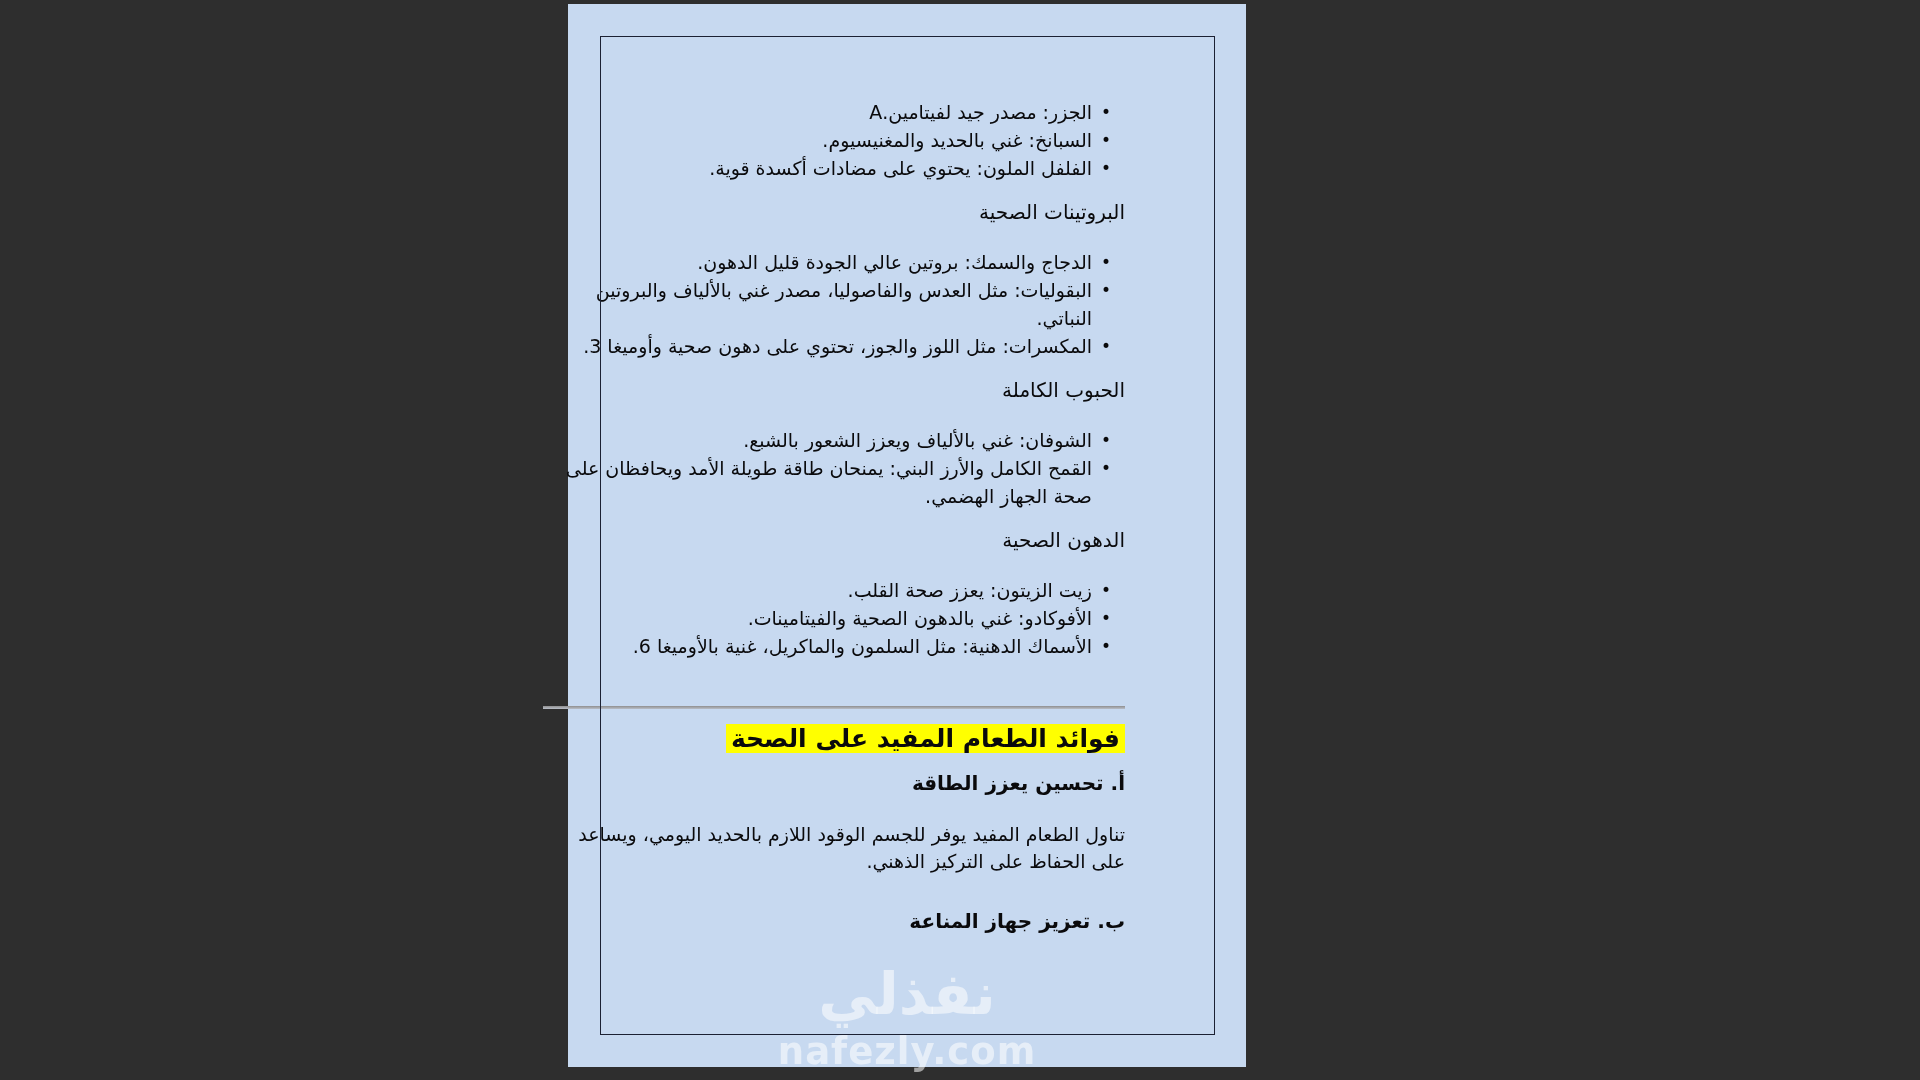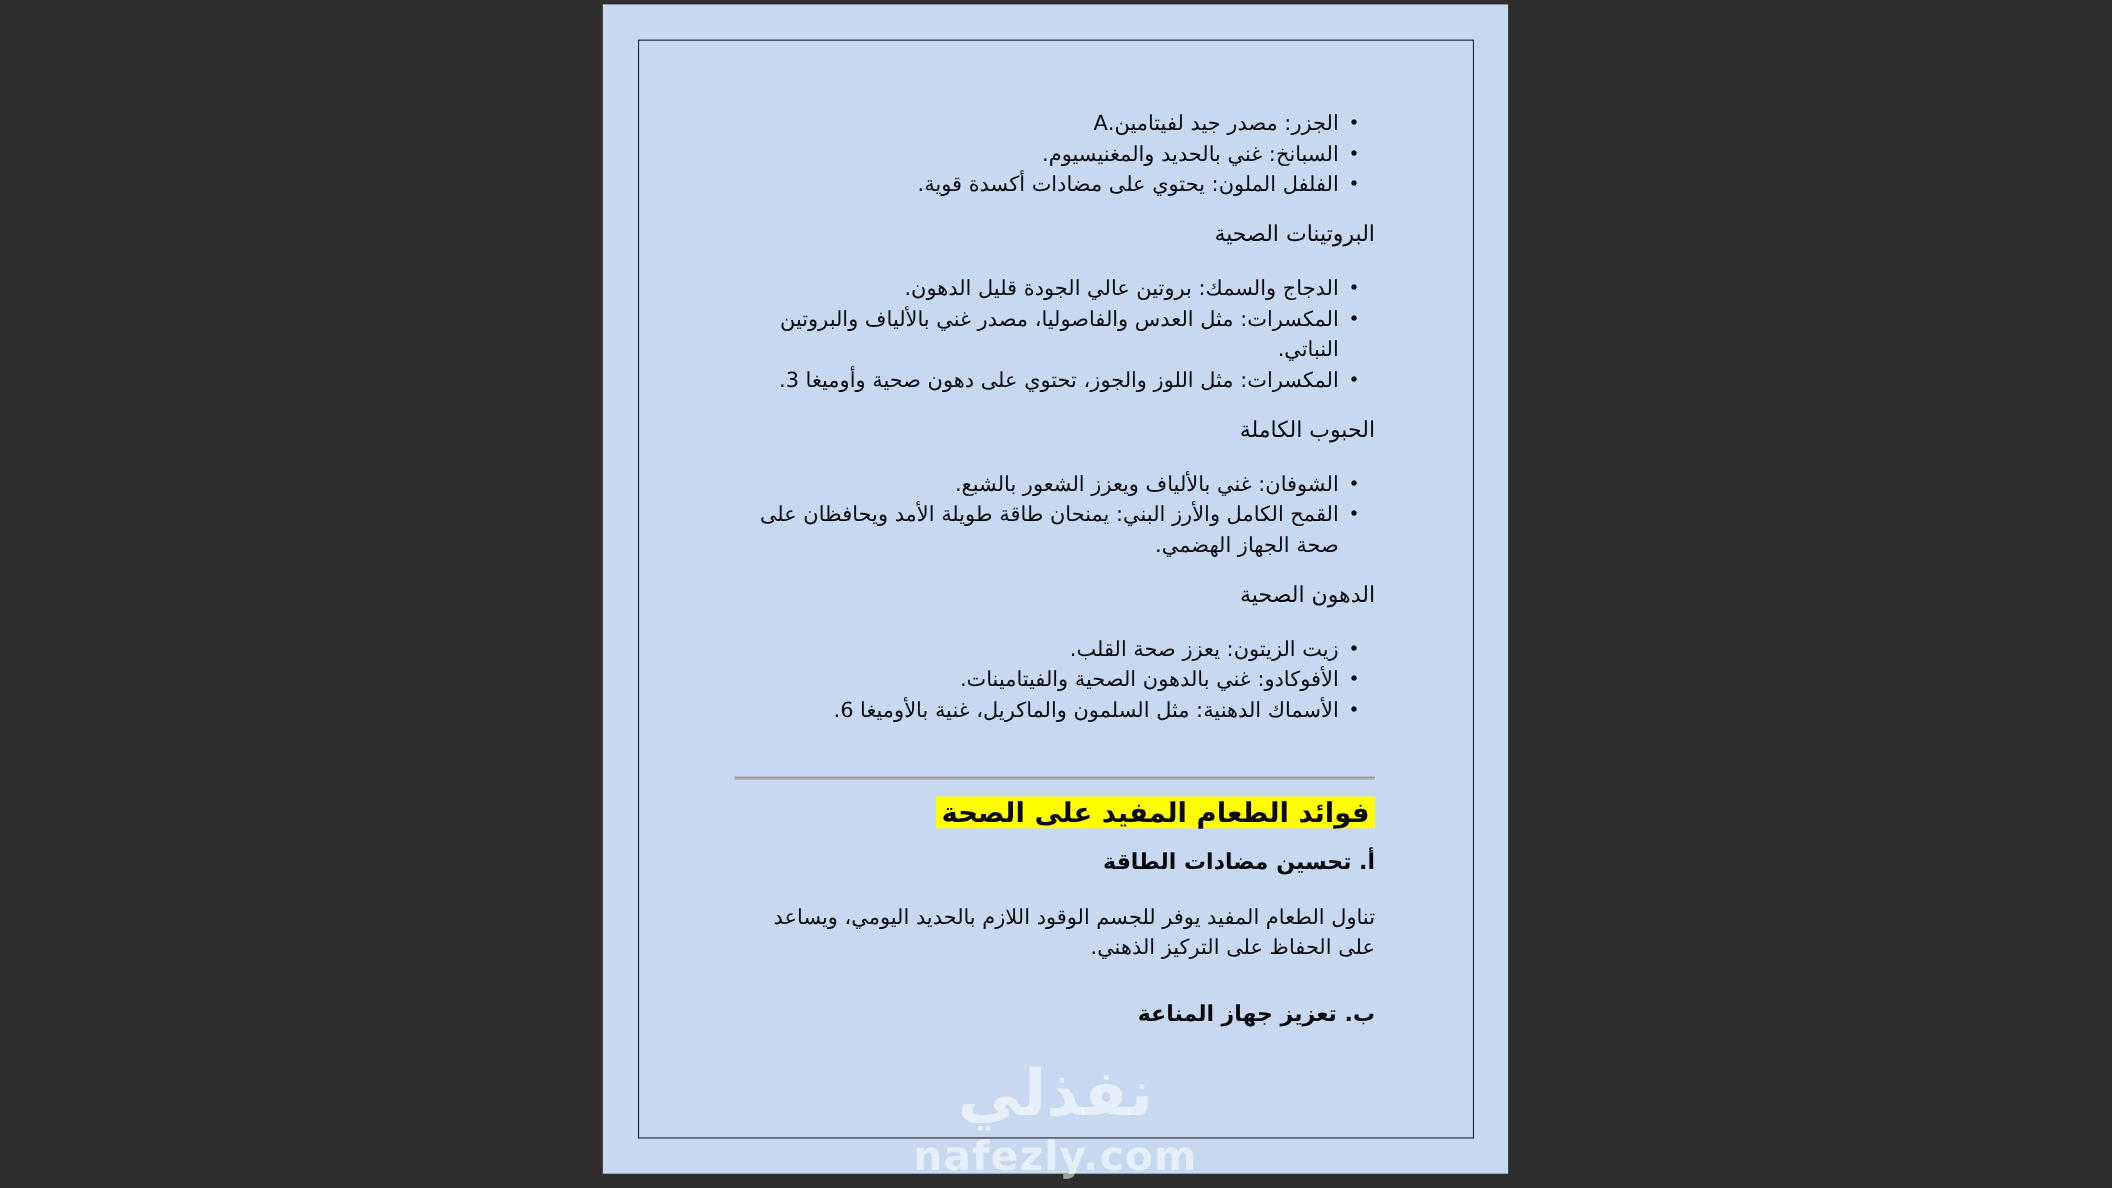--- a/index.html
+++ b/index.html
@@ -2,21 +2,21 @@
 <html lang="ar" style="--desktop_bg: #2e2e2e; --page_bg: #c7d9f0; --border_color: #1c2133; --highlight: #ffff00; --watermark_color: rgba(255,255,255,0.55);"><head>
 <meta charset="utf-8">
 <style>
   html,body{margin:0;padding:0;}
   body{
     width:1920px;height:1080px;overflow:hidden;position:relative;
     background:var(--desktop_bg,#2e2e2e);
     font-family:"DejaVu Sans",sans-serif;
   }
   .page{
-    position:absolute;left:548px;top:4px;width:823px;height:1063px;
+    position:absolute;left:568px;top:4px;width:678px;height:1063px;
     background:var(--page_bg,#c7d9f0);
   }
   .page-border{
     position:absolute;left:32px;top:32px;right:31px;bottom:32px;
     border:1.5px solid var(--border_color,#1c2133);
     z-index:3;pointer-events:none;
   }
   .content{
     position:absolute;top:94px;right:121px;width:582px;
     direction:rtl;text-align:right;
@@ -59,21 +59,21 @@
     <ul class="blist">
       <li>الجزر: مصدر جيد لفيتامين.A</li>
       <li>السبانخ: غني بالحديد والمغنيسيوم.</li>
       <li>الفلفل الملون: يحتوي على مضادات أكسدة قوية.</li>
     </ul>
 
     <h3 class="sec">البروتينات الصحية</h3>
 
     <ul class="blist">
       <li>الدجاج والسمك: بروتين عالي الجودة قليل الدهون.</li>
-      <li>المكسرات: مثل العدس والفاصوليا، مصدر غني بالألياف والبروتين النباتي.</li>
+      <li>البقوليات: مثل العدس والفاصوليا، مصدر غني بالألياف والبروتين النباتي.</li>
       <li>المكسرات: مثل اللوز والجوز، تحتوي على دهون صحية وأوميغا 3.</li>
     </ul>
 
     <h3 class="sec">الحبوب الكاملة</h3>
 
     <ul class="blist">
       <li>الشوفان: غني بالألياف ويعزز الشعور بالشبع.</li>
       <li>القمح الكامل والأرز البني: يمنحان طاقة طويلة الأمد ويحافظان على صحة الجهاز الهضمي.</li>
     </ul>
 
@@ -82,21 +82,21 @@
     <ul class="blist">
       <li>زيت الزيتون: يعزز صحة القلب.</li>
       <li>الأفوكادو: غني بالدهون الصحية والفيتامينات.</li>
       <li>الأسماك الدهنية: مثل السلمون والماكريل، غنية بالأوميغا 6.</li>
     </ul>
 
     <hr class="rule">
 
     <h2 class="hl"><mark>فوائد الطعام المفيد على الصحة</mark></h2>
 
-    <h3 class="sub">أ. تحسين مضادات الطاقة</h3>
+    <h3 class="sub">أ. تحسين يعزز الطاقة</h3>
 
     <p class="body">تناول الطعام المفيد يوفر للجسم الوقود اللازم بالحديد اليومي، ويساعد على الحفاظ على التركيز الذهني.</p>
 
     <h3 class="sub">ب. تعزيز جهاز المناعة</h3>
 
   </div>
 
   <div class="watermark">
     <span class="wm-ar">نفذلي</span>
     <span class="wm-en">nafezly.com</span>

